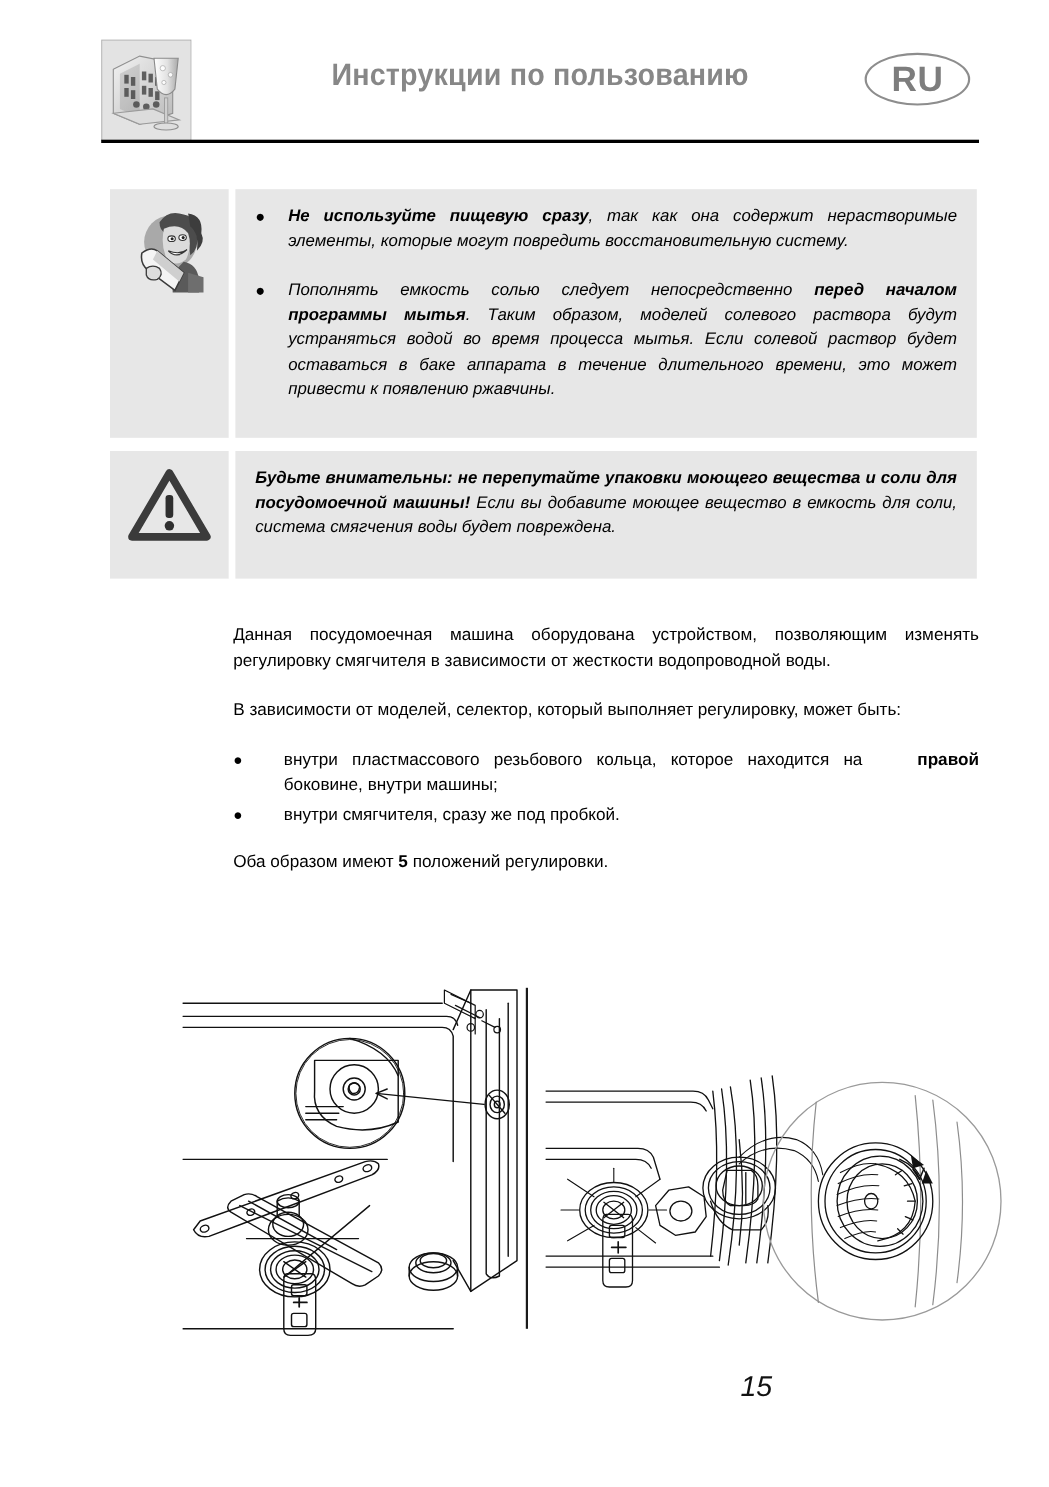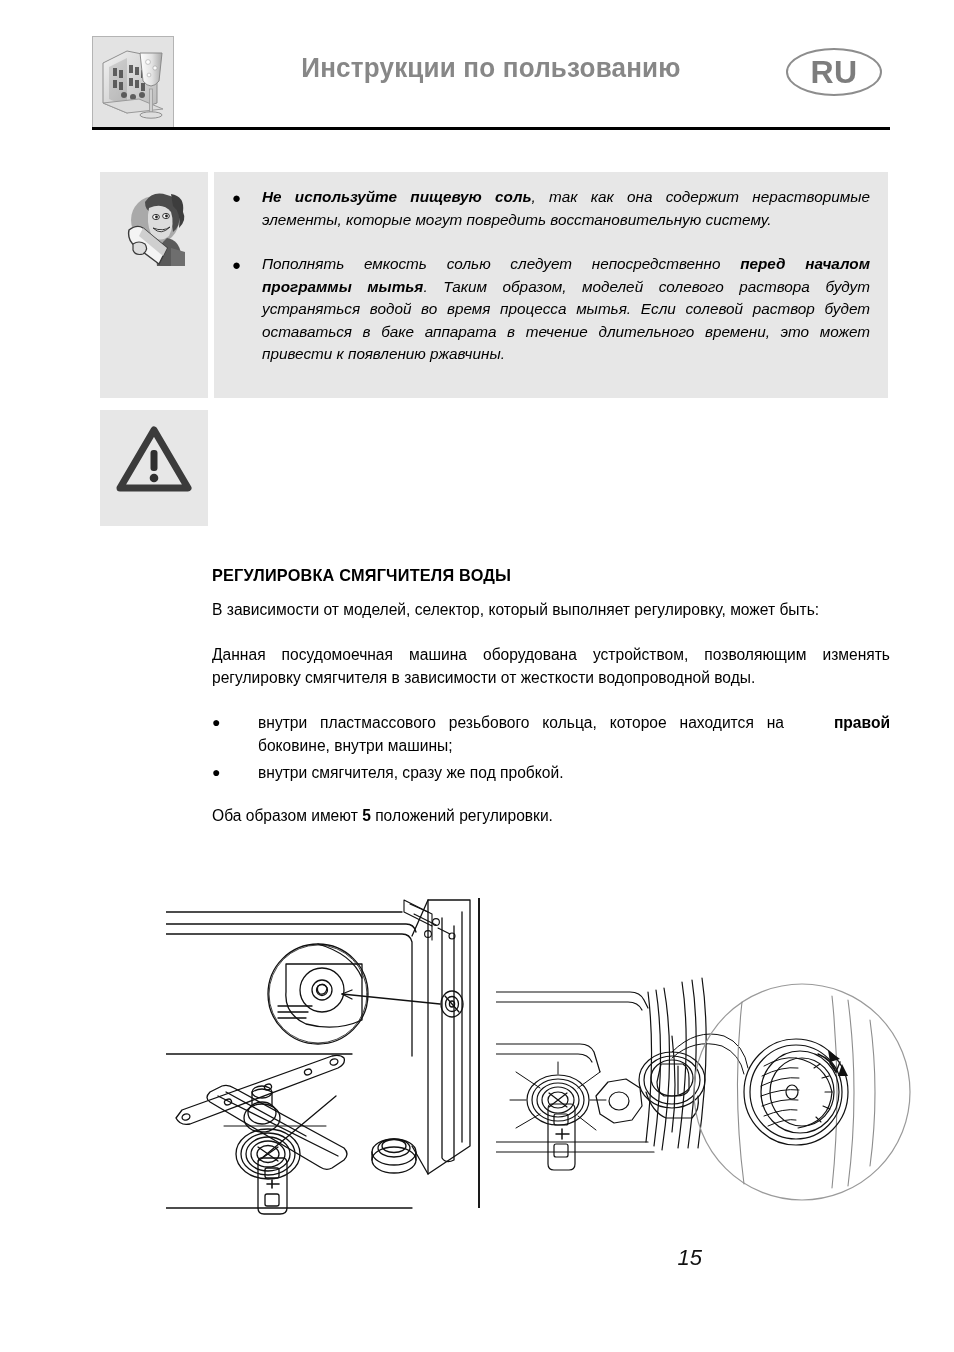--- a/index.html
+++ b/index.html
@@ -234,21 +234,21 @@
     background: #1a1a1a;
   }
 
   .fig svg { display: block; width: 100%; height: 100%; }
 
   
   .page-number {
     position: absolute;
     right: 78px;
     top: 1245px;
-    font-size: 22px;
+    font-size: 26px;
     font-style: italic;
     color: #111;
     text-align: center;
   }
 </style>
 </head>
 <body>
 
 <div class="page">
 
@@ -336,21 +336,21 @@
 
         <path d="M18,58 Q24,54 30,58 Q34,64 28,68 Q20,70 18,64 Z" fill="#ddd" stroke="#3a3a3a" stroke-width="1.2"></path>
       </svg>
     </div>
     <div class="gap-cell"></div>
     <div class="text-cell">
 
       <div class="bullet-row">
         <div class="bullet-dot">●</div>
         <div class="bullet-text">
-          <b>Не используйте пищевую соль</b><span>, так как она содержит нерастворимые элементы, которые могут повредить восстановительную систему.</span>
+          <b>Не используйте пищевую сразу</b><span>, так как она содержит нерастворимые элементы, которые могут повредить восстановительную систему.</span>
         </div>
       </div>
 
       <div class="bullet-row">
         <div class="bullet-dot">●</div>
         <div class="bullet-text">
           <span>Пополнять емкость солью следует непосредственно </span><b>перед началом программы мытья</b><span>. Таким образом, моделей солевого раствора будут устраняться водой во время процесса мытья. Если солевой раствор будет оставаться в баке аппарата в течение длительного времени, это может привести к появлению ржавчины.</span>
         </div>
       </div>
 
@@ -359,29 +359,33 @@
 
   <div class="notebox" id="note-box-warning">
     <div class="icon-cell">
       <svg width="76" height="70" viewBox="0 0 76 70">
         <path d="M38,6 L72,64 L4,64 Z" fill="none" stroke="#3b3b3b" stroke-width="7" stroke-linejoin="round"></path>
         <rect x="34.5" y="26" width="7" height="21" rx="3" fill="#2f2f2f"></rect>
         <circle cx="38" cy="54" r="4.3" fill="#2f2f2f"></circle>
       </svg>
     </div>
     <div class="gap-cell"></div>
+    <div class="text-cell">
+      <div class="warn-text">
+        <b>Будьте внимательны: не перепутайте упаковки моющего вещества и соли для посудомоечной машины!</b><span> Если вы добавите моющее вещество в емкость для соли, система смягчения воды будет повреждена.</span>
+      </div>
+    </div>
   </div>
 
   <div class="section">
 
-    <h2 class="section-heading">РЕГУЛИРОВКА СМЯГЧИТЕЛЯ ВОДЫ</h2>
+
+    <p class="para">Данная посудомоечная машина оборудована устройством, позволяющим изменять регулировку смягчителя в зависимости от жесткости водопроводной воды.</p>
 
     <p class="para">В зависимости от моделей, селектор, который выполняет регулировку, может быть:</p>
-
-    <p class="para">Данная посудомоечная машина оборудована устройством, позволяющим изменять регулировку смягчителя в зависимости от жесткости водопроводной воды.</p>
 
     <div class="list">
 
       <div class="list-item">
         <div class="dot">●</div>
         <div class="li-text">
           <span>внутри пластмассового резьбового кольца, которое находится на </span><b>правой</b><span> боковине, внутри машины;</span>
         </div>
       </div>
 

